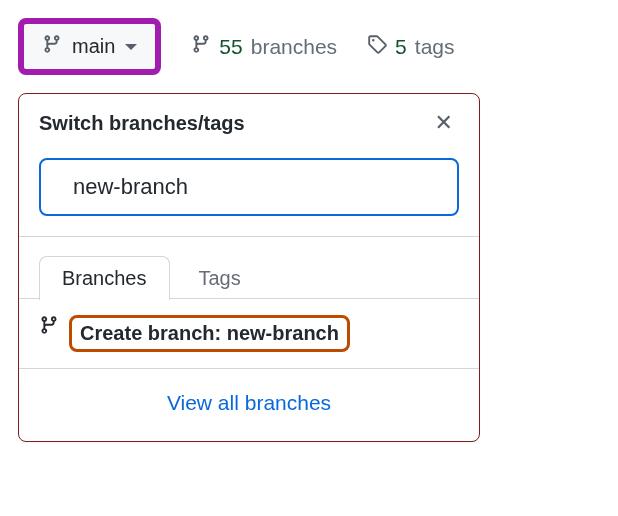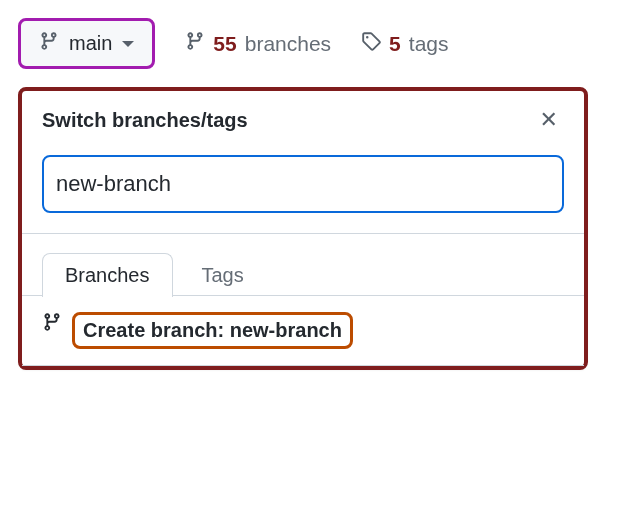--- a/index.html
+++ b/index.html
@@ -21,43 +21,43 @@
   }
   .branch-btn {
     display: inline-flex;
     align-items: center;
     gap: 10px;
     padding: 10px 18px;
     font-size: 20px;
     font-weight: 500;
     color: #24292f;
     background: #f6f8fa;
-    border: 3px solid #a21caf;
+    border: 6px solid #a21caf;
     border-radius: 8px;
     cursor: pointer;
   }
   .branch-btn svg { fill: #57606a; }
   .caret {
     width: 0; height: 0;
     border-left: 6px solid transparent;
     border-right: 6px solid transparent;
     border-top: 6px solid #57606a;
   }
   .stat {
     display: inline-flex;
     align-items: center;
     gap: 8px;
     font-size: 21px;
     color: #656d76;
   }
-  .stat strong { font-weight: 700; color: #7f1d1d; }
+  .stat strong { font-weight: 400; color: #14532d; }
   .stat svg { fill: #57606a; }
   .panel {
-    width: 570px;
-    border: 4px solid #7f1d1d;
+    width: 462px;
+    border: 1px solid #7f1d1d;
     border-radius: 8px;
     background: #ffffff;
     box-shadow: 0 1px 2px rgba(0,0,0,0.04);
   }
   .panel-header {
     display: flex;
     justify-content: space-between;
     align-items: center;
     padding: 14px 20px 10px 20px;
   }
@@ -67,21 +67,21 @@
   }
   .close-btn {
     background: none; border: none; cursor: pointer;
     font-size: 22px; line-height: 1; color: #57606a;
     padding: 4px 6px;
   }
   .search-wrap { padding: 10px 20px 20px 20px; border-bottom: 1px solid #d0d7de; }
   .search-input {
     width: 100%;
     font-size: 22px;
-    padding: 14px 12px;
+    padding: 14px 32px;
     border: 2px solid #0969da;
     border-radius: 8px;
     outline: none;
     color: #24292f;
   }
   .tabs {
     display: flex;
     gap: 6px;
     padding: 18px 20px 0 20px;
   }
@@ -188,13 +188,16 @@
 
   <div class="create-row">
     <span>
       <svg width="20" height="20" viewBox="0 0 16 16">
           <path d="M9.5 3.25a2.25 2.25 0 1 1 3 2.122V6A2.5 2.5 0 0 1 10 8.5H6a1 1 0 0 0-1 1v1.128a2.251 2.251 0 1 1-1.5 0V5.372a2.25 2.25 0 1 1 1.5 0v1.836A2.493 2.493 0 0 1 6 7h4a1 1 0 0 0 1-1v-.628A2.25 2.25 0 0 1 9.5 3.25Zm-6 0a.75.75 0 1 0 1.5 0 .75.75 0 0 0-1.5 0Zm8.25-.75a.75.75 0 1 0 0 1.5.75.75 0 0 0 0-1.5ZM4.25 12a.75.75 0 1 0 0 1.5.75.75 0 0 0 0-1.5Z"></path>
         </svg>
     </span>
     <span class="create-label">Create branch: new-branch</span>
   </div>
 
+  <div class="viewall">
+    <a>View all branches</a>
+  </div>
 </div>
 
 </body></html>

